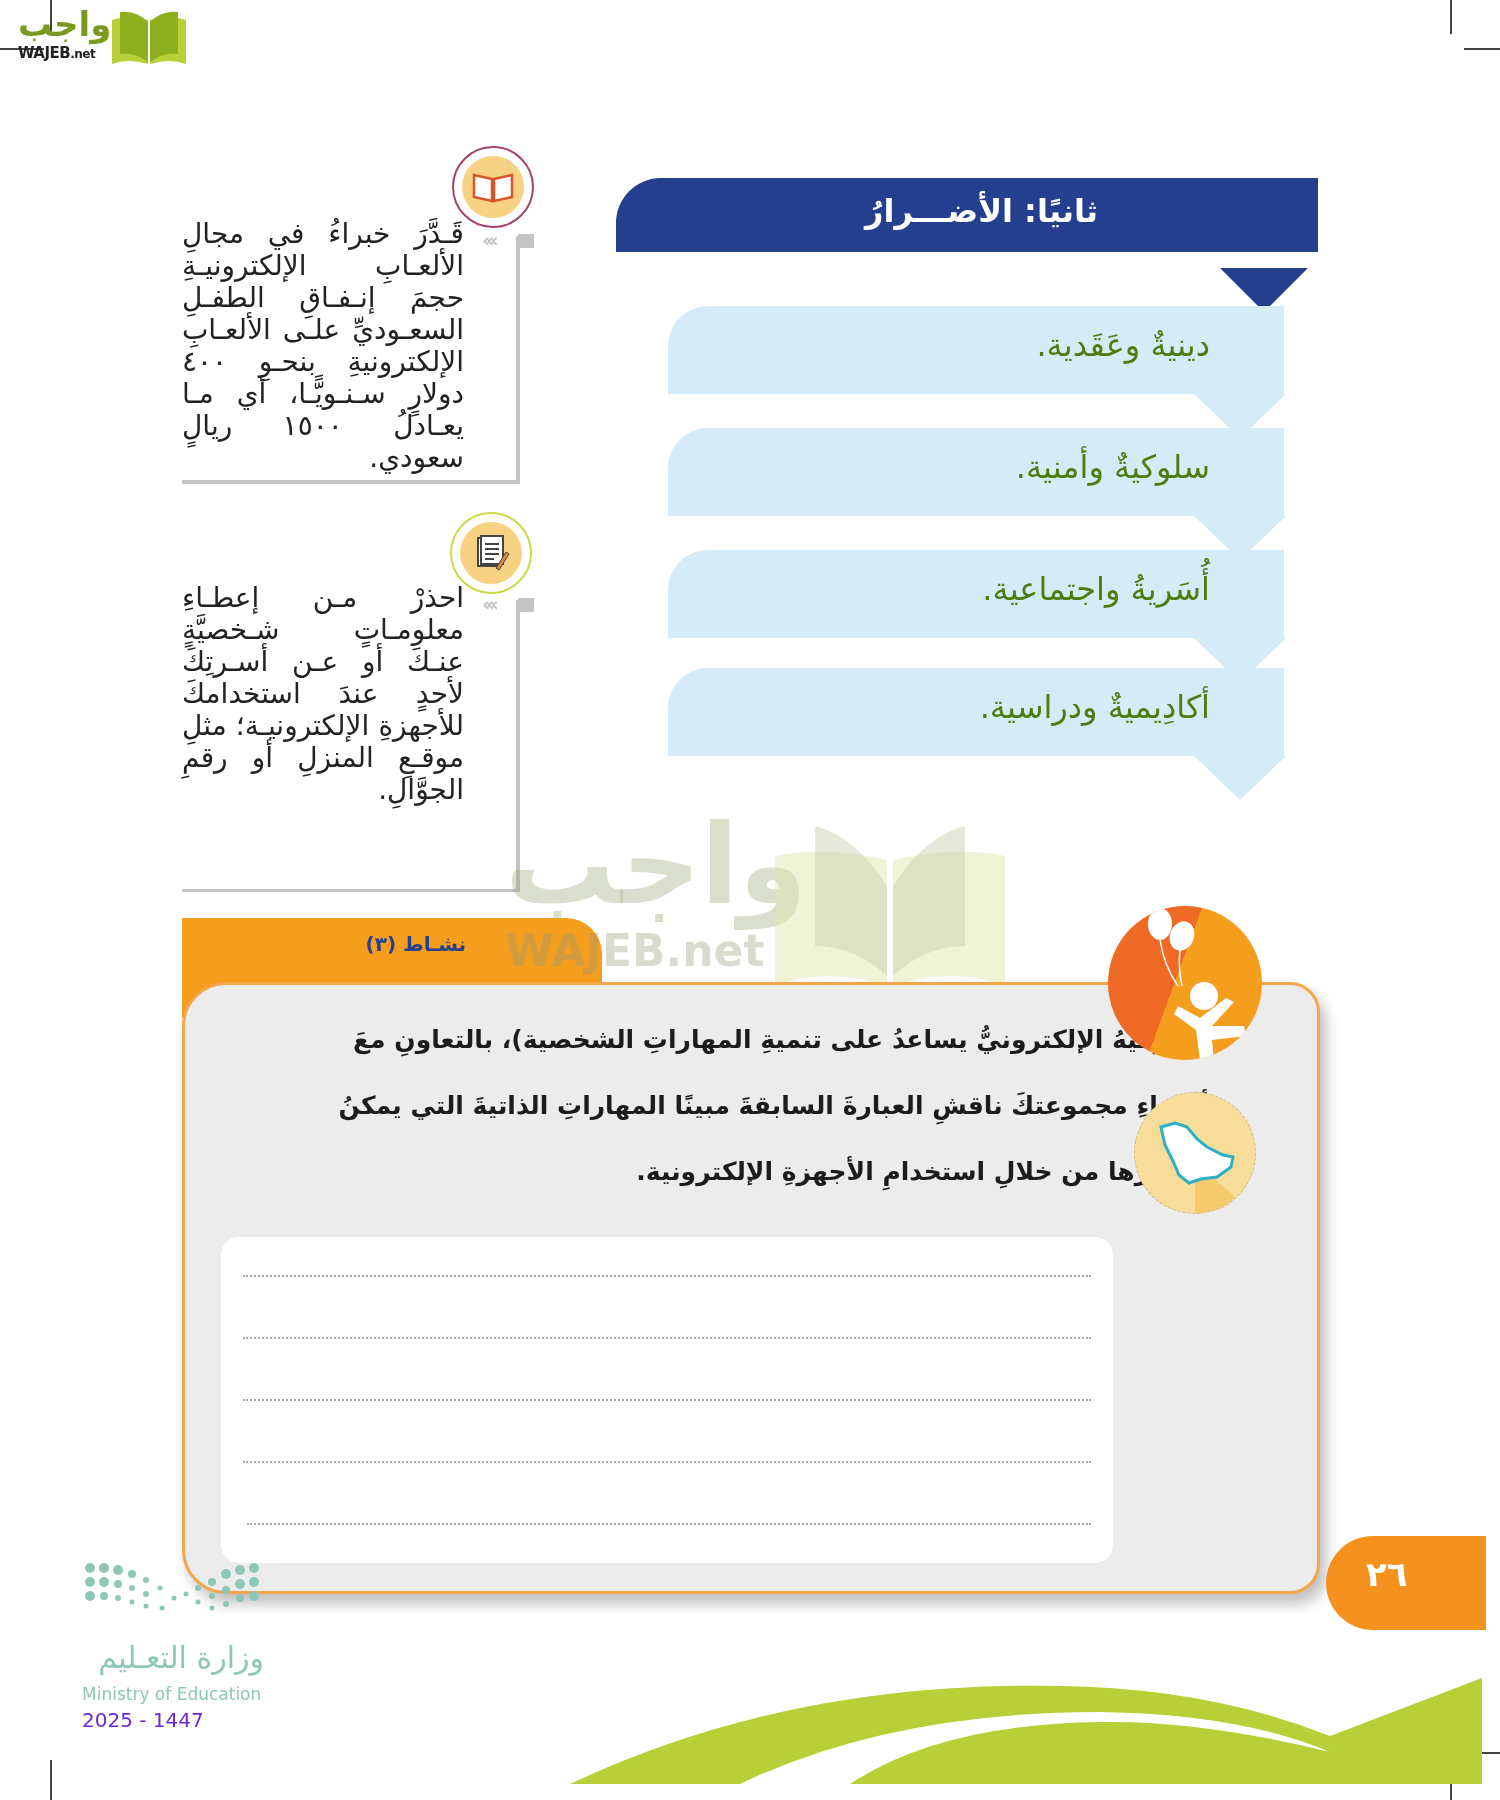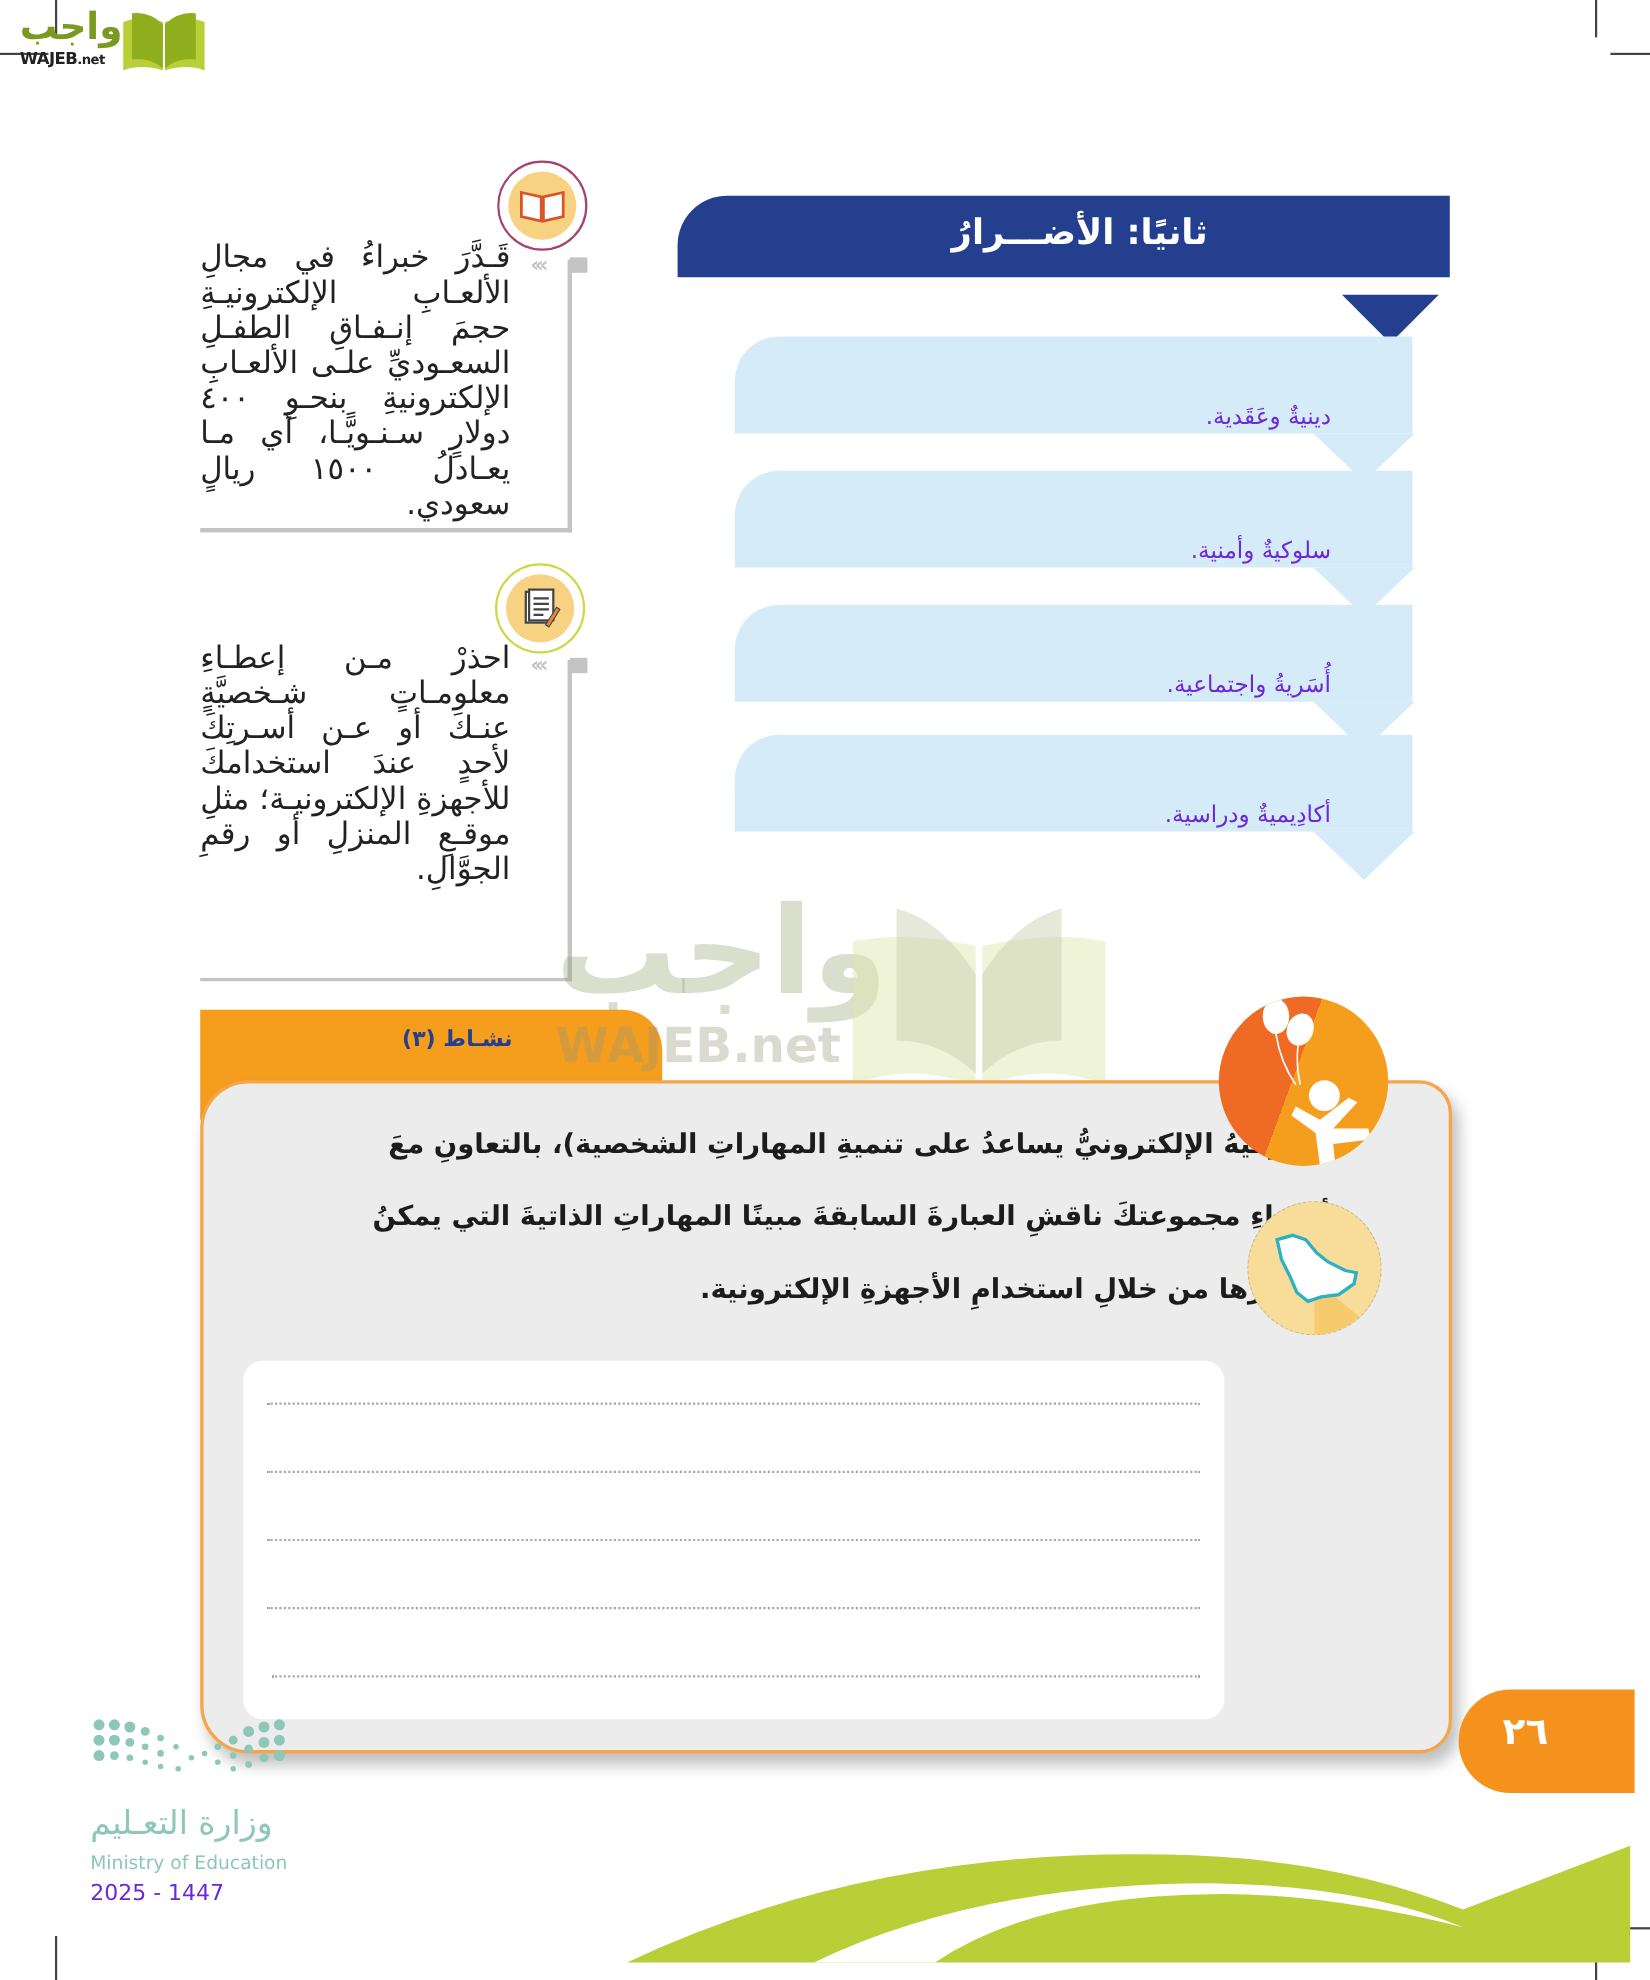--- a/index.html
+++ b/index.html
@@ -24,21 +24,21 @@
   .note-chev { position: absolute; color: #c4c4c4; font-size: 20px; font-weight: bold; letter-spacing: -4px; }
   .icon-circle { position: absolute; border-radius: 50%; background: #fff; display: flex; align-items: center; justify-content: center; }
   .icon-inner { border-radius: 50%; width: 62px; height: 62px; display: flex; align-items: center; justify-content: center; }
 
   
   .harms-header { left: 616px; top: 178px; width: 702px; height: 74px; background: #243f8e; border-top-left-radius: 45px; }
   .harms-title { position: absolute; right: 220px; top: 14px; font-size: 32px; font-weight: bold; color: #ffffff; direction: rtl; font-family: "DejaVu Sans", sans-serif; }
   .harms-pointer { position: absolute; left: 1220px; top: 268px; width: 0; height: 0; border-left: 44px solid transparent; border-right: 44px solid transparent; border-top: 44px solid #243f8e; }
 
   .harm-item { position: absolute; left: 668px; width: 616px; height: 88px; background: #d5ecf8; border-top-left-radius: 40px; }
-  .harm-item .txt { position: absolute; right: 74px; top: 20px; font-size: 21px; color: #6d28d9; direction: rtl; font-family: "DejaVu Sans", sans-serif; margin-top: 40px; }
+  .harm-item .txt { position: absolute; right: 74px; top: 20px; font-size: 32px; color: #4d7c0f; direction: rtl; font-family: "DejaVu Sans", sans-serif; }
   .harm-arrow { position: absolute; width: 0; height: 0; border-left: 46px solid transparent; border-right: 46px solid transparent; border-top: 44px solid #d5ecf8; }
 
   
   .wm { left: 505px; top: 810px; width: 500px; height: 170px; pointer-events: none; }
   .wm .ar { position: absolute; left: 0; top: 0; font-size: 110px; font-weight: bold; color: rgba(150,160,110,0.35); direction: rtl; font-family: "DejaVu Sans", sans-serif; line-height: 110px; }
   .wm .en { position: absolute; left: 0; top: 115px; font-size: 44px; font-weight: bold; color: rgba(150,150,120,0.35); font-family: "DejaVu Sans", sans-serif; }
   .wm .book { position: absolute; left: 270px; top: 16px; }
 
   
   .act-tab { left: 182px; top: 918px; width: 420px; height: 100px; background: #f59e1e; border-top-right-radius: 36px; }
@@ -50,21 +50,21 @@
 
   .act-icon1 { left: 1108px; top: 906px; width: 154px; height: 154px; border-radius: 50%; background: linear-gradient(110deg, #ee6a25 0%, #ee6a25 45%, #f59e1e 45%, #f59e1e 100%); overflow: hidden; }
   .act-icon2 { left: 1134px; top: 1092px; width: 122px; height: 122px; border-radius: 50%; background: #f8dc9a; border: 1px dashed #c9b98a; overflow: hidden; }
 
   
   .page-num { left: 1326px; top: 1536px; width: 160px; height: 94px; background: #f5921e; border-radius: 47px 0 0 47px; }
   .page-num span { position: absolute; left: 40px; top: 18px; font-size: 34px; font-weight: bold; color: #fff; direction: rtl; font-family: "DejaVu Sans", sans-serif; }
 
   
   .ministry { left: 82px; top: 1560px; width: 200px; height: 170px; }
-  .ministry .ar { position: absolute; left: 0; top: 80px; font-size: 30px; color: #8cc7b8; direction: rtl; width: 182px; text-align: left; font-family: "DejaVu Sans", sans-serif; }
+  .ministry .ar { position: absolute; left: 0; top: 80px; font-size: 30px; color: #8cc7b8; direction: rtl; width: 182px; text-align: right; font-family: "DejaVu Sans", sans-serif; }
   .ministry .en { position: absolute; left: 0; top: 124px; font-size: 17px; color: #8cc7b8; font-family: "DejaVu Sans", sans-serif; }
   .ministry .yr { position: absolute; left: 0; top: 148px; font-size: 20px; color: #6d28d9; font-family: "DejaVu Sans", sans-serif; }
 
   .green-wave { left: 560px; top: 1640px; width: 930px; height: 160px; }
 </style>
 </head>
 <body>
 
 <div class="crop" style="left:50px;top:0;width:2px;height:34px;"></div>
 <div class="crop" style="left:0;top:48px;width:44px;height:2px;"></div>

